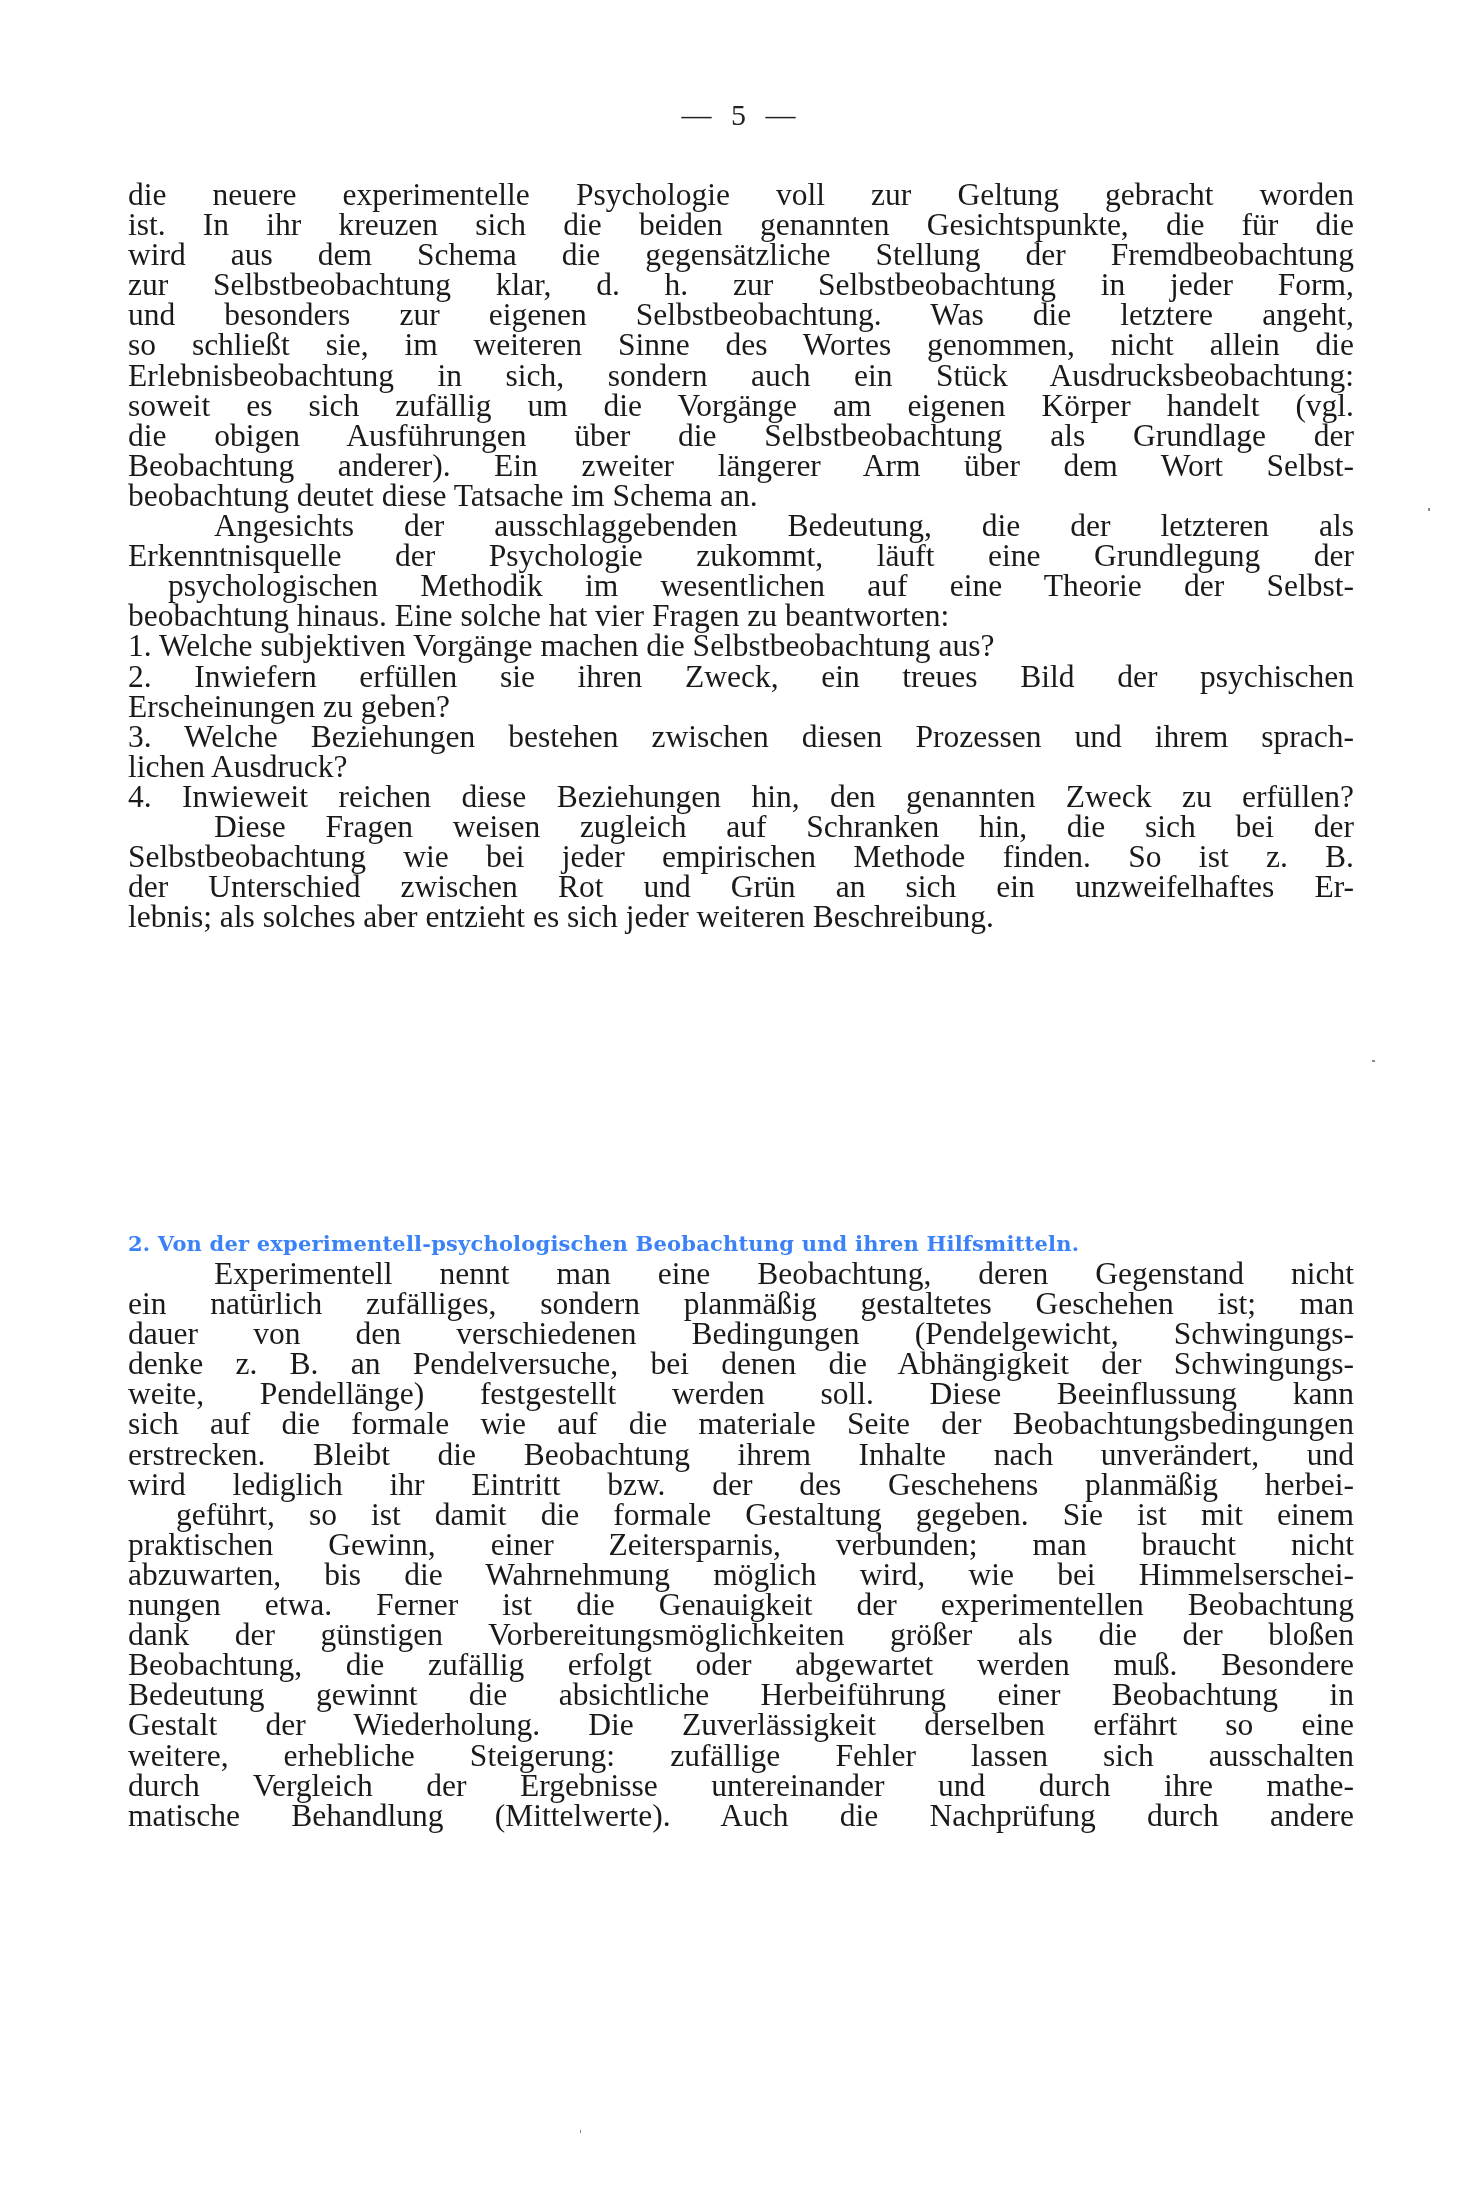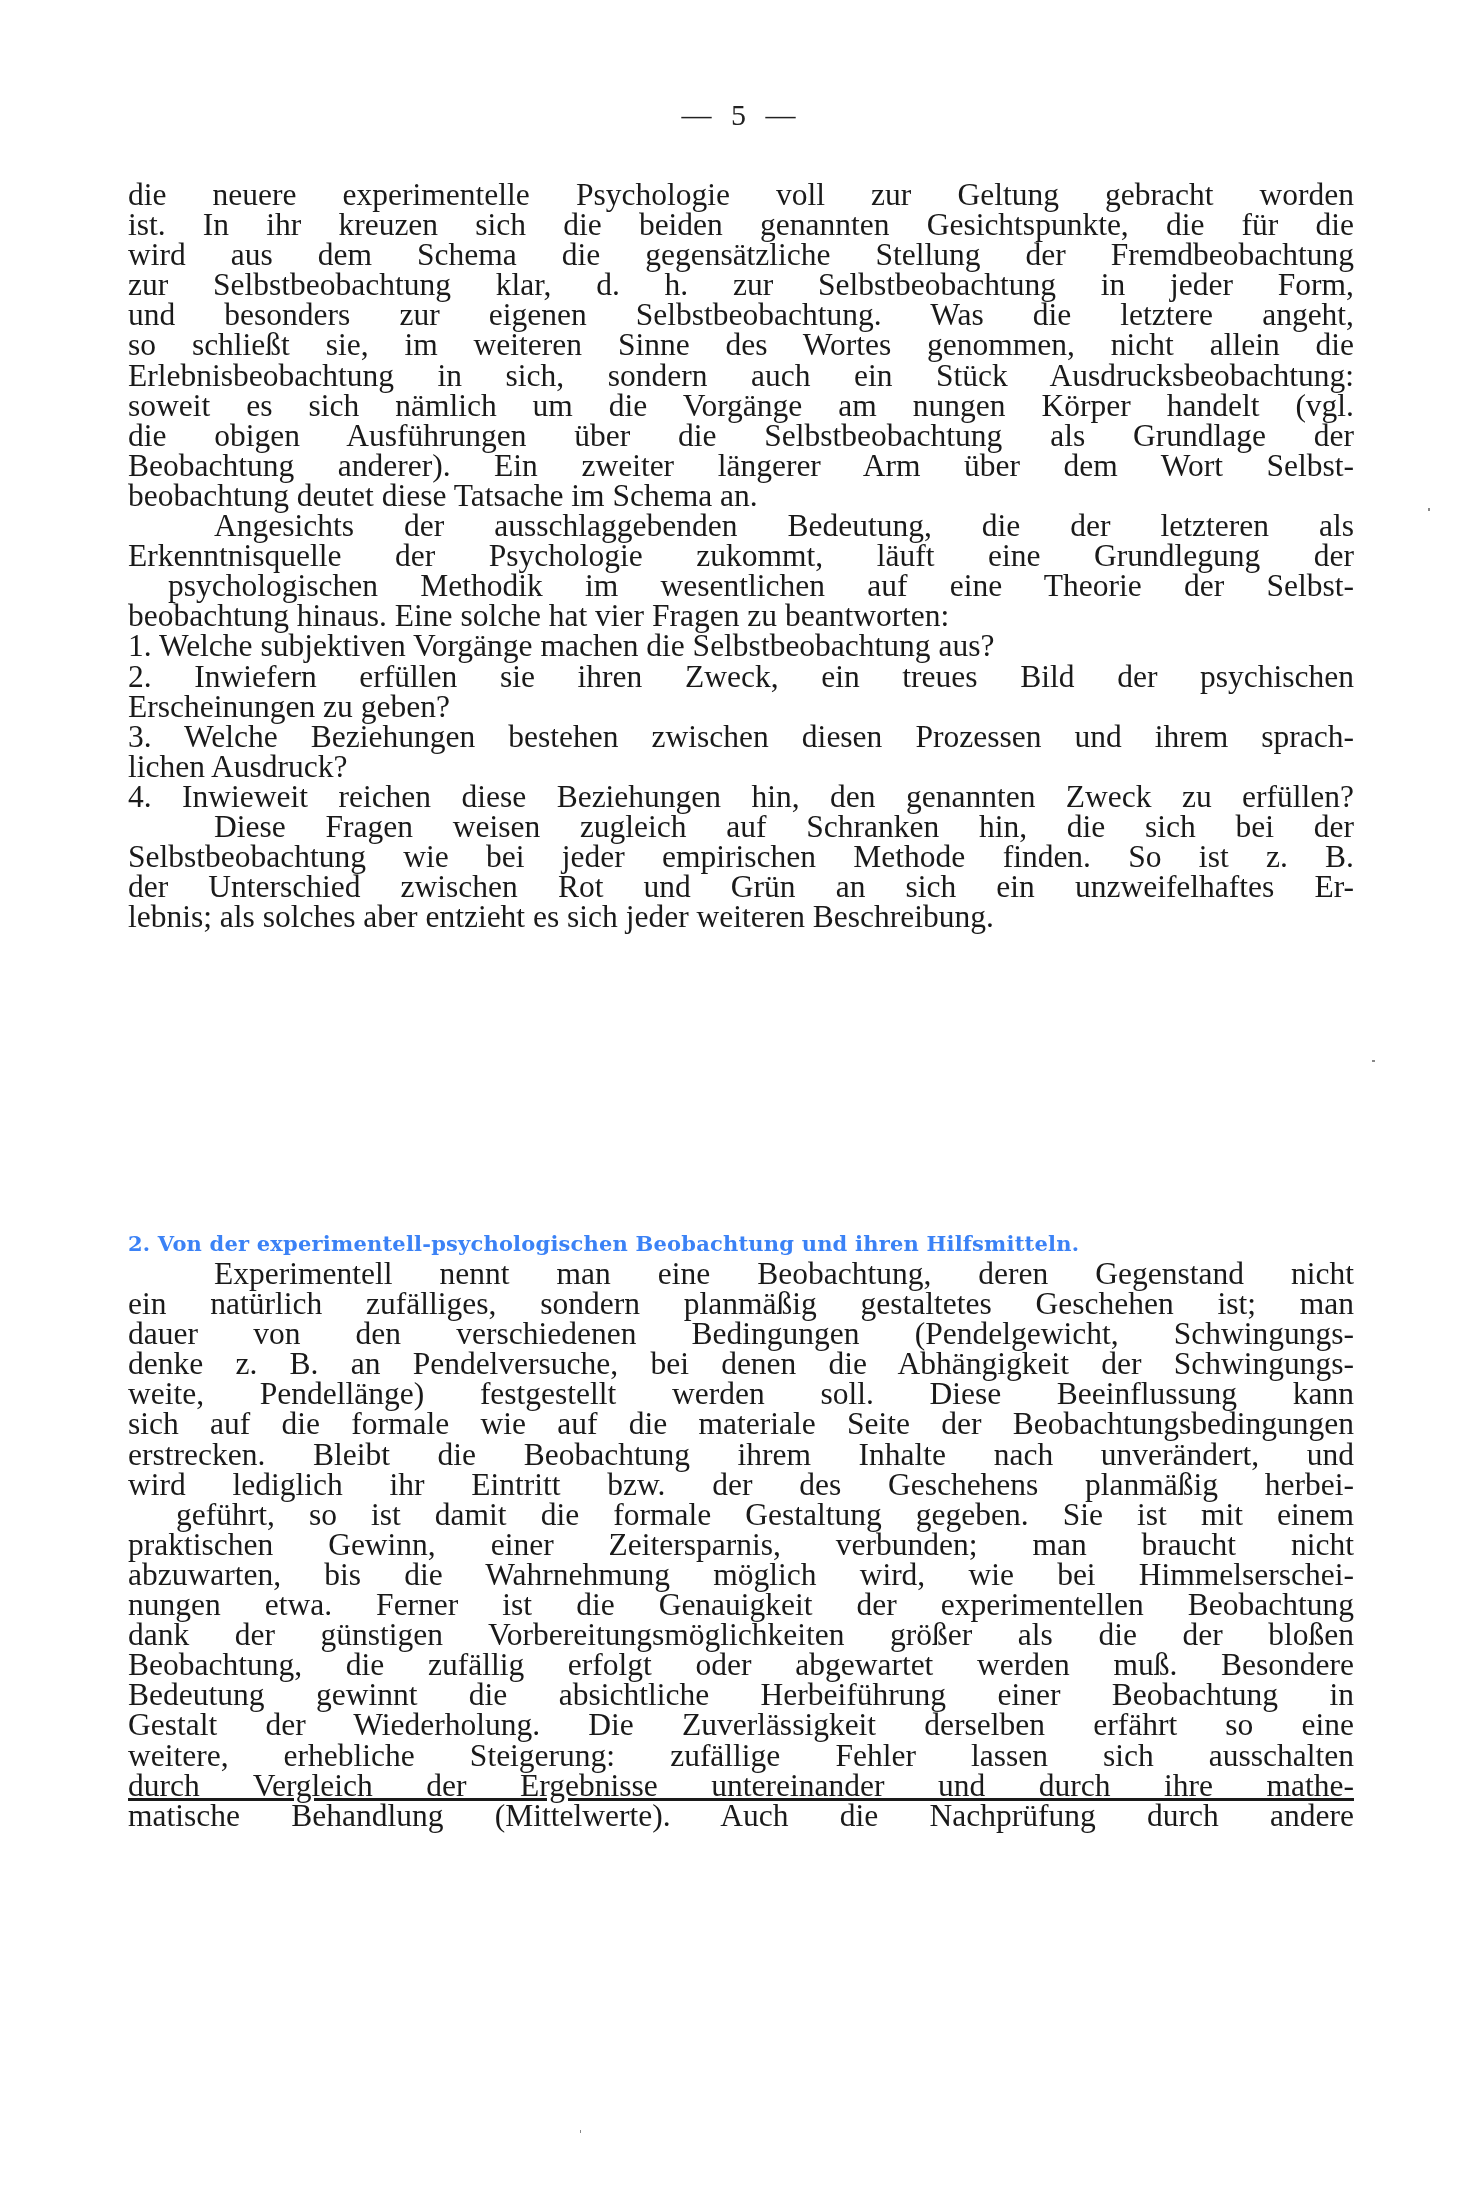--- a/index.html
+++ b/index.html
@@ -37,21 +37,21 @@
   <div class="page-number">— 5 —</div>
 
   <div class="text-block block1" id="block1">
       <span class="line" style="white-space: normal; text-align-last: justify;">die neuere experimentelle Psychologie voll zur Geltung gebracht worden</span>
       <span class="line" style="white-space: normal; text-align-last: justify;">ist.  In ihr kreuzen sich die beiden genannten Gesichtspunkte, die für die</span>
       <span class="line" style="white-space: normal; text-align-last: justify;">wird aus dem Schema die gegensätzliche Stellung der Fremdbeobachtung</span>
       <span class="line" style="white-space: normal; text-align-last: justify;">zur Selbstbeobachtung klar, d. h. zur Selbstbeobachtung in jeder Form,</span>
       <span class="line" style="white-space: normal; text-align-last: justify;">und besonders zur eigenen Selbstbeobachtung.  Was die letztere angeht,</span>
       <span class="line" style="white-space: normal; text-align-last: justify;">so schließt sie, im weiteren Sinne des Wortes genommen, nicht allein die</span>
       <span class="line" style="white-space: normal; text-align-last: justify;">Erlebnisbeobachtung in sich, sondern auch ein Stück Ausdrucksbeobachtung:</span>
-      <span class="line" style="white-space: normal; text-align-last: justify;">soweit es sich nämlich um die Vorgänge am nungen Körper handelt (vgl.</span>
+      <span class="line" style="white-space: normal; text-align-last: justify;">soweit es sich zufällig um die Vorgänge am eigenen Körper handelt (vgl.</span>
       <span class="line" style="white-space: normal; text-align-last: justify;">die obigen Ausführungen über die Selbstbeobachtung als Grundlage der</span>
       <span class="line" style="white-space: normal; text-align-last: justify;">Beobachtung anderer).  Ein zweiter längerer Arm über dem Wort Selbst-</span>
       <span class="line last" style="white-space: normal;">beobachtung deutet diese Tatsache im Schema an.</span>
       <span class="line indent" style="white-space: normal; text-align-last: justify;">Angesichts der ausschlaggebenden Bedeutung, die der letzteren als</span>
       <span class="line" style="white-space: normal; text-align-last: justify;">Erkenntnisquelle der Psychologie zukommt, läuft eine Grundlegung der</span>
       <span class="line" style="white-space: normal; text-align-last: justify; margin-left: 40px;">psychologischen Methodik im wesentlichen auf eine Theorie der Selbst-</span>
       <span class="line last" style="white-space: normal;">beobachtung hinaus.  Eine solche hat vier Fragen zu beantworten:</span>
       <span class="line last" style="white-space: normal;">1. Welche subjektiven Vorgänge machen die Selbstbeobachtung aus?</span>
       <span class="line" style="white-space: normal; text-align-last: justify;">2. Inwiefern erfüllen sie ihren Zweck, ein treues Bild der psychischen</span>
       <span class="line last" style="white-space: normal;">Erscheinungen zu geben?</span>
@@ -77,20 +77,20 @@
       <span class="line" style="white-space: normal; text-align-last: justify;">wird lediglich ihr Eintritt bzw. der des Geschehens planmäßig herbei-</span>
       <span class="line" style="white-space: normal; text-align-last: justify; margin-left: 48px;">geführt, so ist damit die formale Gestaltung gegeben.  Sie ist mit einem</span>
       <span class="line" style="white-space: normal; text-align-last: justify;">praktischen Gewinn, einer Zeitersparnis, verbunden; man braucht nicht</span>
       <span class="line" style="white-space: normal; text-align-last: justify;">abzuwarten, bis die Wahrnehmung möglich wird, wie bei Himmelserschei-</span>
       <span class="line" style="white-space: normal; text-align-last: justify;">nungen etwa.  Ferner ist die Genauigkeit der experimentellen Beobachtung</span>
       <span class="line" style="white-space: normal; text-align-last: justify;">dank der günstigen Vorbereitungsmöglichkeiten größer als die der bloßen</span>
       <span class="line" style="white-space: normal; text-align-last: justify;">Beobachtung, die zufällig erfolgt oder abgewartet werden muß.  Besondere</span>
       <span class="line" style="white-space: normal; text-align-last: justify;">Bedeutung gewinnt die absichtliche Herbeiführung einer Beobachtung in</span>
       <span class="line" style="white-space: normal; text-align-last: justify;">Gestalt der Wiederholung.  Die Zuverlässigkeit derselben erfährt so eine</span>
       <span class="line" style="white-space: normal; text-align-last: justify;">weitere, erhebliche Steigerung: zufällige Fehler lassen sich ausschalten</span>
-      <span class="line" style="white-space: normal; text-align-last: justify; text-decoration: underline;">durch Vergleich der Ergebnisse untereinander und durch ihre mathe-</span>
+      <span class="line" style="white-space: normal; text-align-last: justify;">durch Vergleich der Ergebnisse untereinander und durch ihre mathe-</span>
       <span class="line" style="white-space: normal; text-align-last: justify;">matische Behandlung (Mittelwerte).  Auch die Nachprüfung durch andere</span>
     </div>
 
   <div class="speck" style="left:1428px;top:508px;width:2px;height:3px;"></div>
   <div class="speck" style="left:1372px;top:1060px;width:3px;height:2px;"></div>
   <div class="speck" style="left:580px;top:2130px;width:1px;height:3px;"></div>
 </div>
 
 </body></html>

